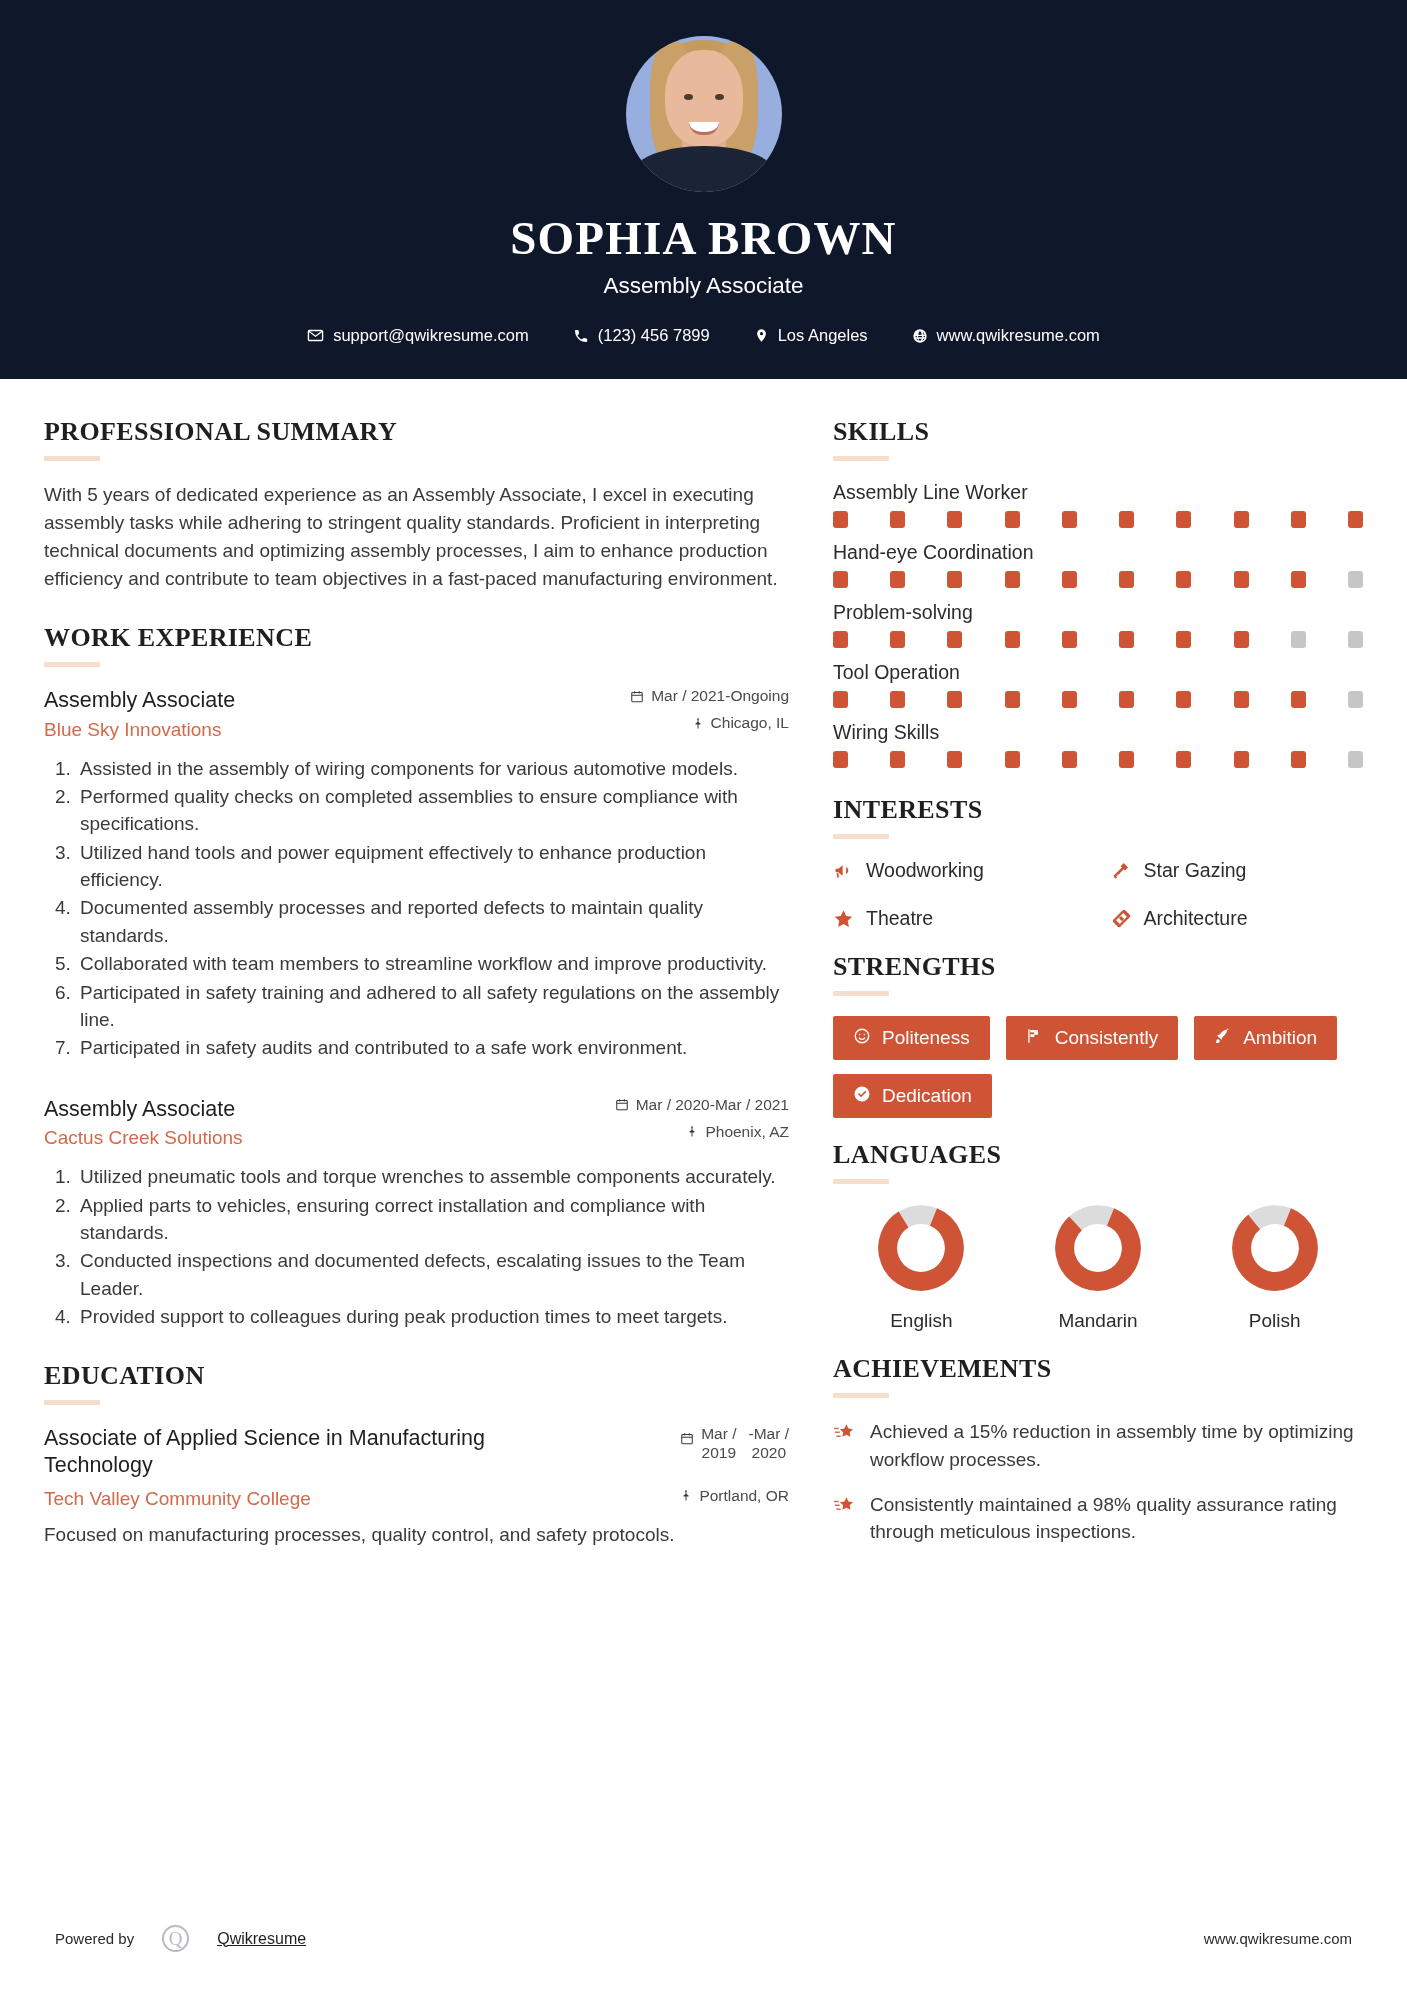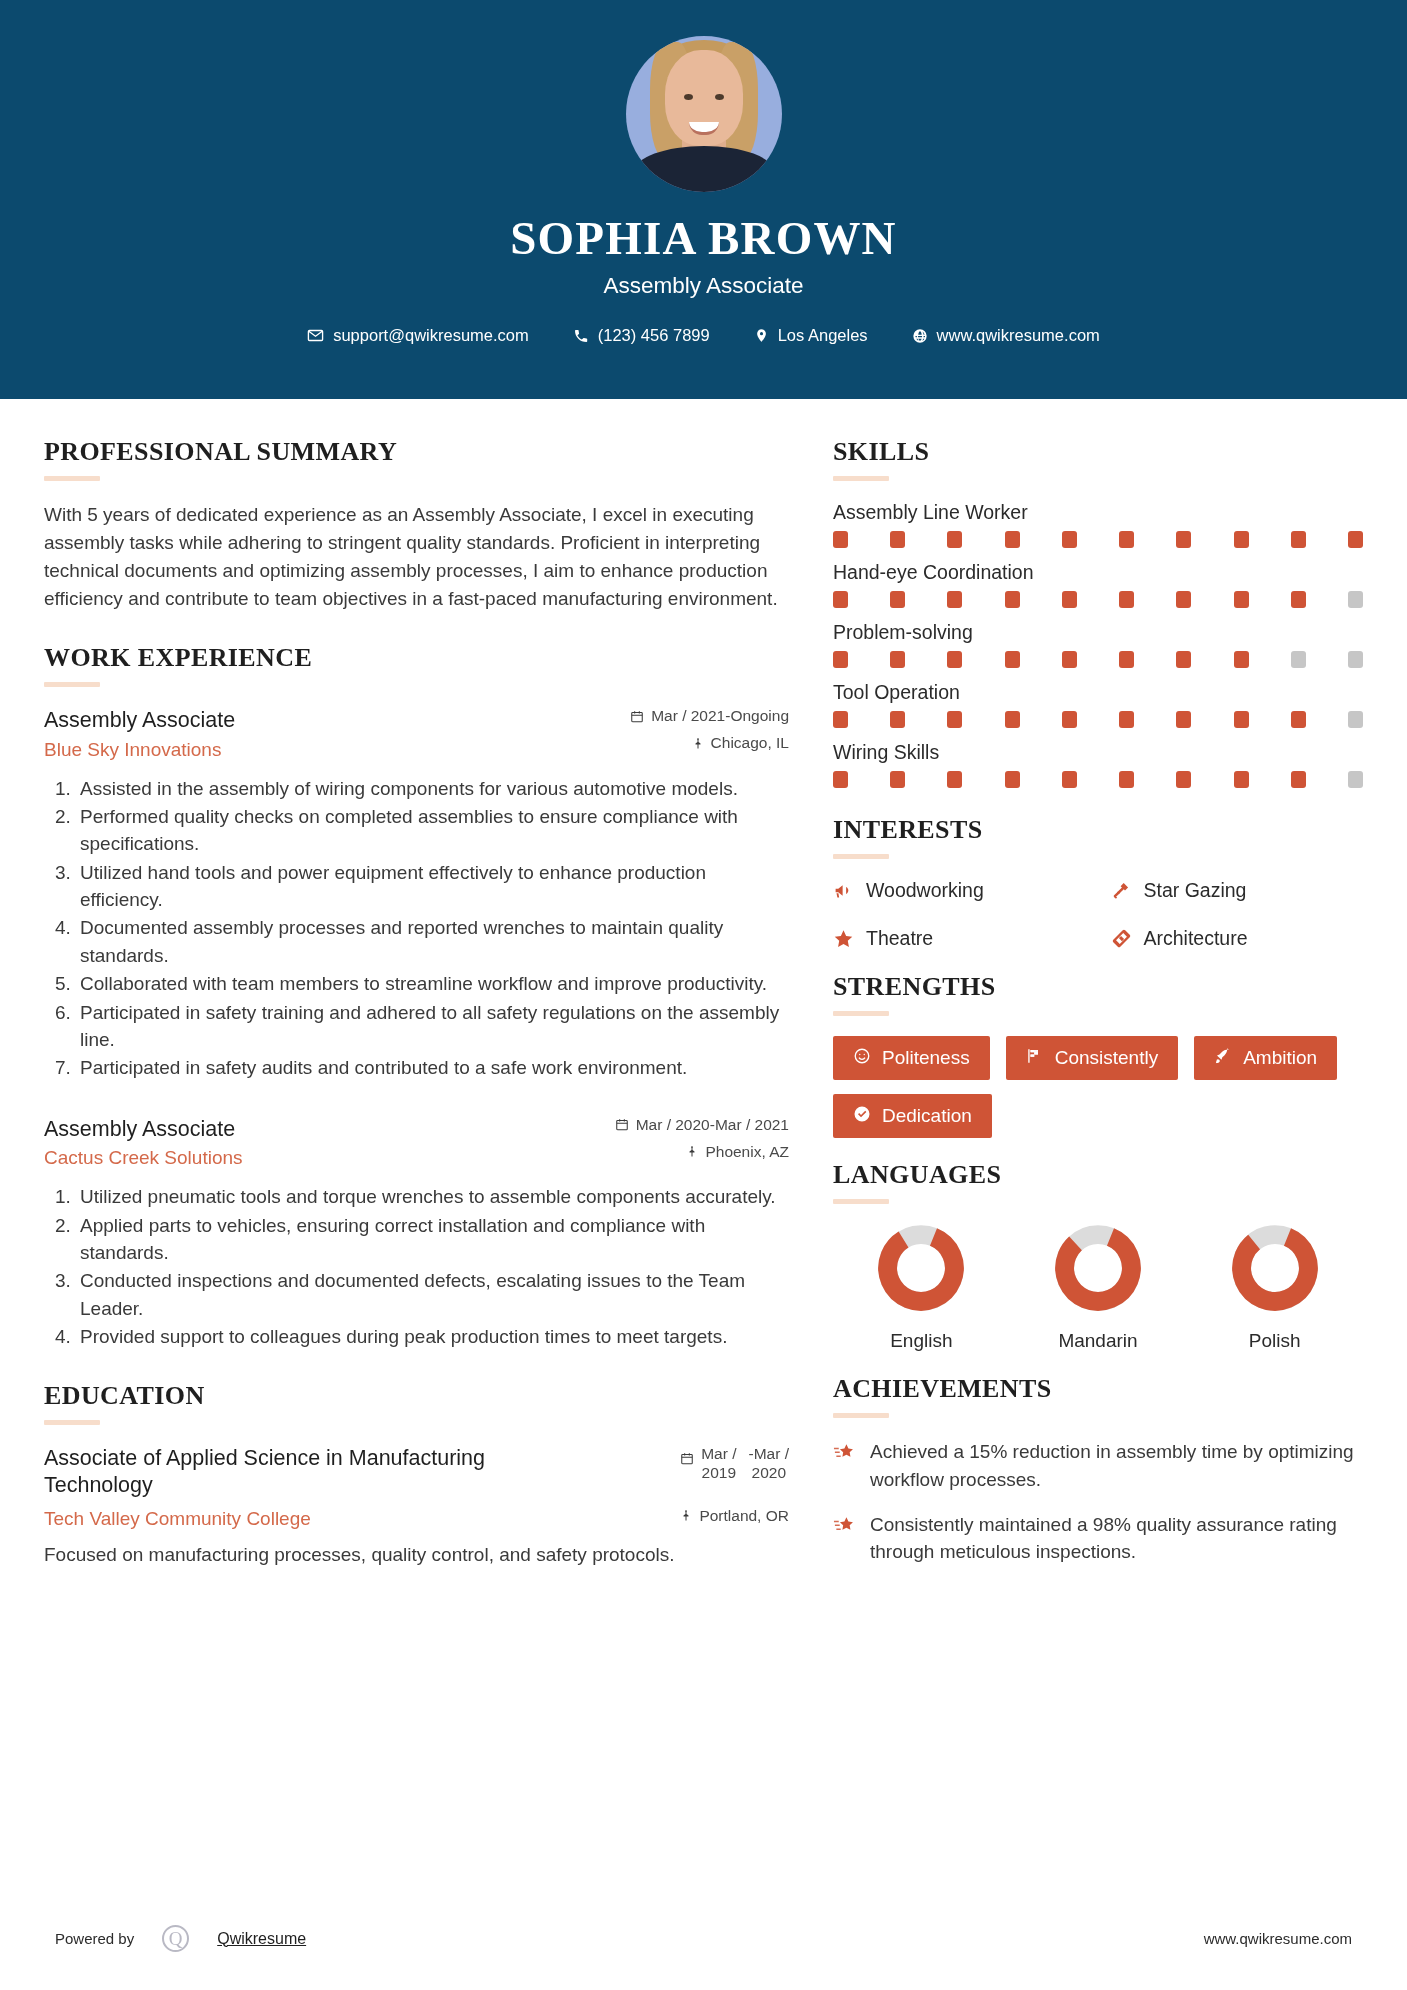--- a/index.html
+++ b/index.html
@@ -18,22 +18,22 @@
   .page {
     position: relative;
     width: 1407px;
     min-height: 1990px;
     background: #ffffff;
     overflow: hidden;
   }
 
   
   .header {
-    background: #0c4a6e;
-    padding: 36px 0 54px;
+    background: #0f172a;
+    padding: 36px 0 34px;
     text-align: center;
   }
 
   .avatar {
     width: 156px;
     height: 156px;
     border-radius: 50%;
     margin: 0 auto;
     overflow: hidden;
     position: relative;
@@ -481,21 +481,21 @@
                   </svg>
                 </span>
                 <span>Chicago, IL</span>
               </div>
             </div>
           </div>
           <ol class="bullets">
               <li>Assisted in the assembly of wiring components for various automotive models.</li>
               <li>Performed quality checks on completed assemblies to ensure compliance with specifications.</li>
               <li>Utilized hand tools and power equipment effectively to enhance production efficiency.</li>
-              <li>Documented assembly processes and reported wrenches to maintain quality standards.</li>
+              <li>Documented assembly processes and reported defects to maintain quality standards.</li>
               <li>Collaborated with team members to streamline workflow and improve productivity.</li>
               <li>Participated in safety training and adhered to all safety regulations on the assembly line.</li>
               <li>Participated in safety audits and contributed to a safe work environment.</li>
             </ol>
         </div>
 
         <div class="entry" style="margin-top:34px;">
           <div class="entry-row">
             <div>
               <div class="entry-title">Assembly Associate</div>

